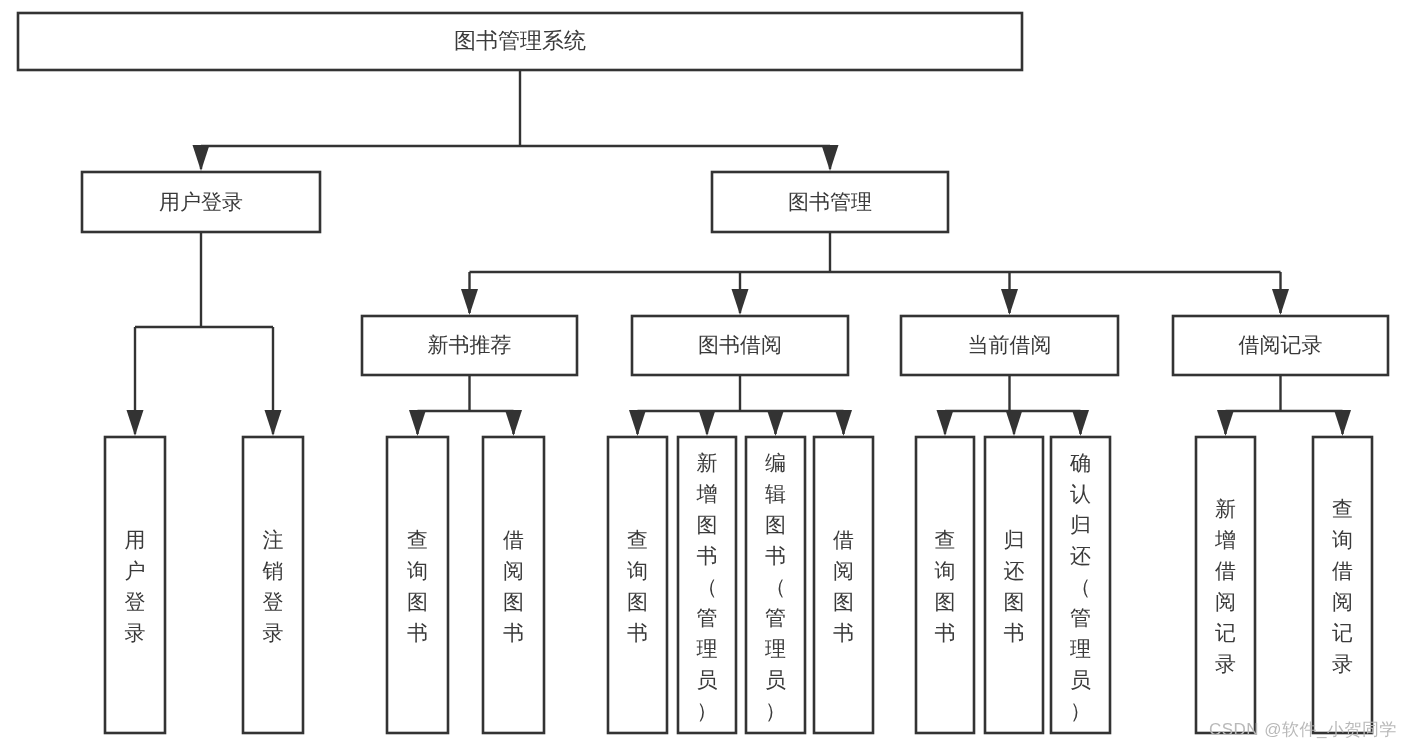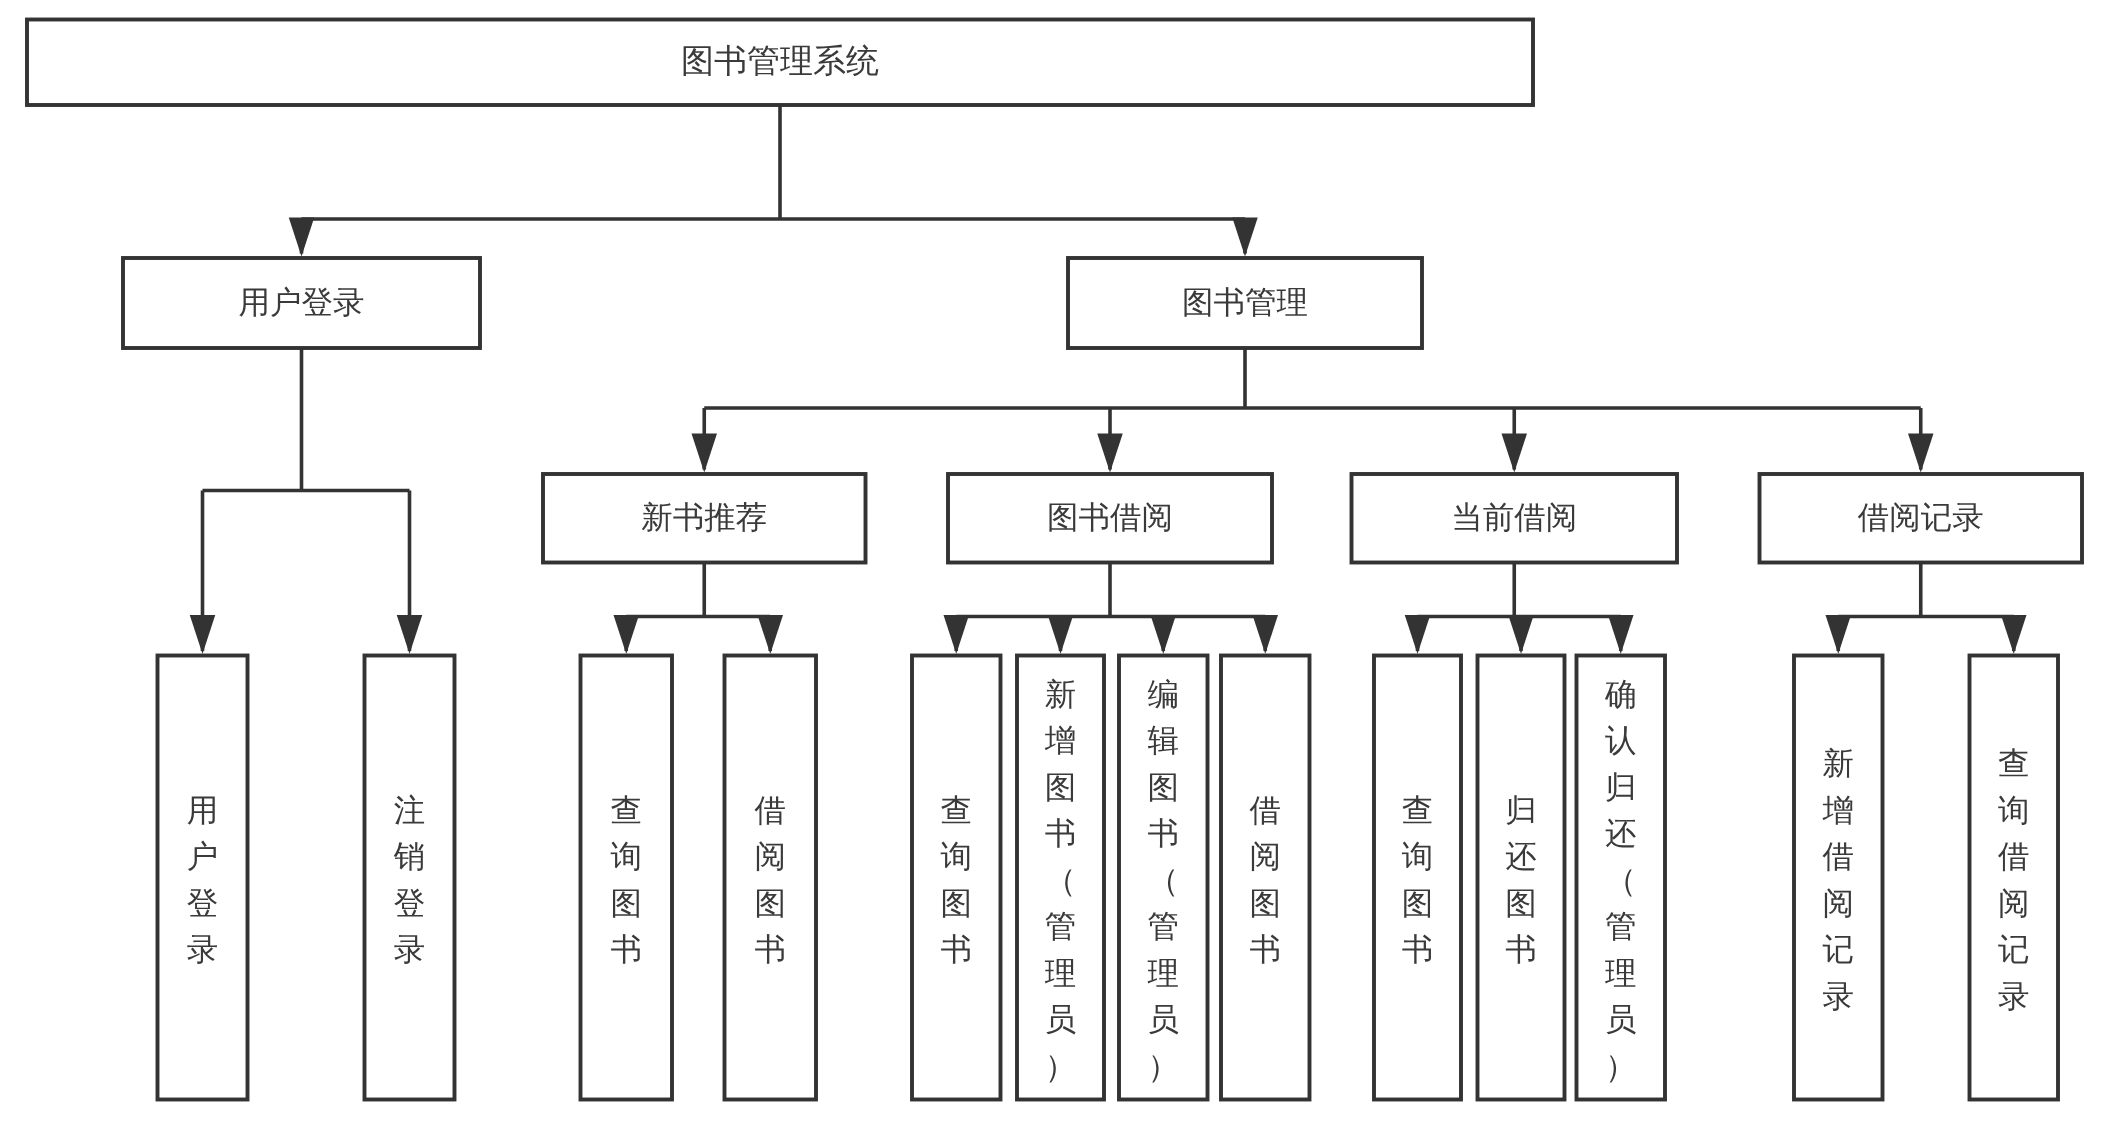--- a/index.html
+++ b/index.html
@@ -282,13 +282,14 @@
             <text x="1342.5" y="516.18" class="leaf-label">查</text>
             <text x="1342.5" y="547.18" class="leaf-label">询</text>
             <text x="1342.5" y="578.18" class="leaf-label">借</text>
             <text x="1342.5" y="609.18" class="leaf-label">阅</text>
             <text x="1342.5" y="640.18" class="leaf-label">记</text>
             <text x="1342.5" y="671.18" class="leaf-label">录</text>
           </g>
         </g>
       </g>
   </svg>
+  <div class="watermark">CSDN @软件_小贺同学</div>
 </div>
 
 </body></html>

